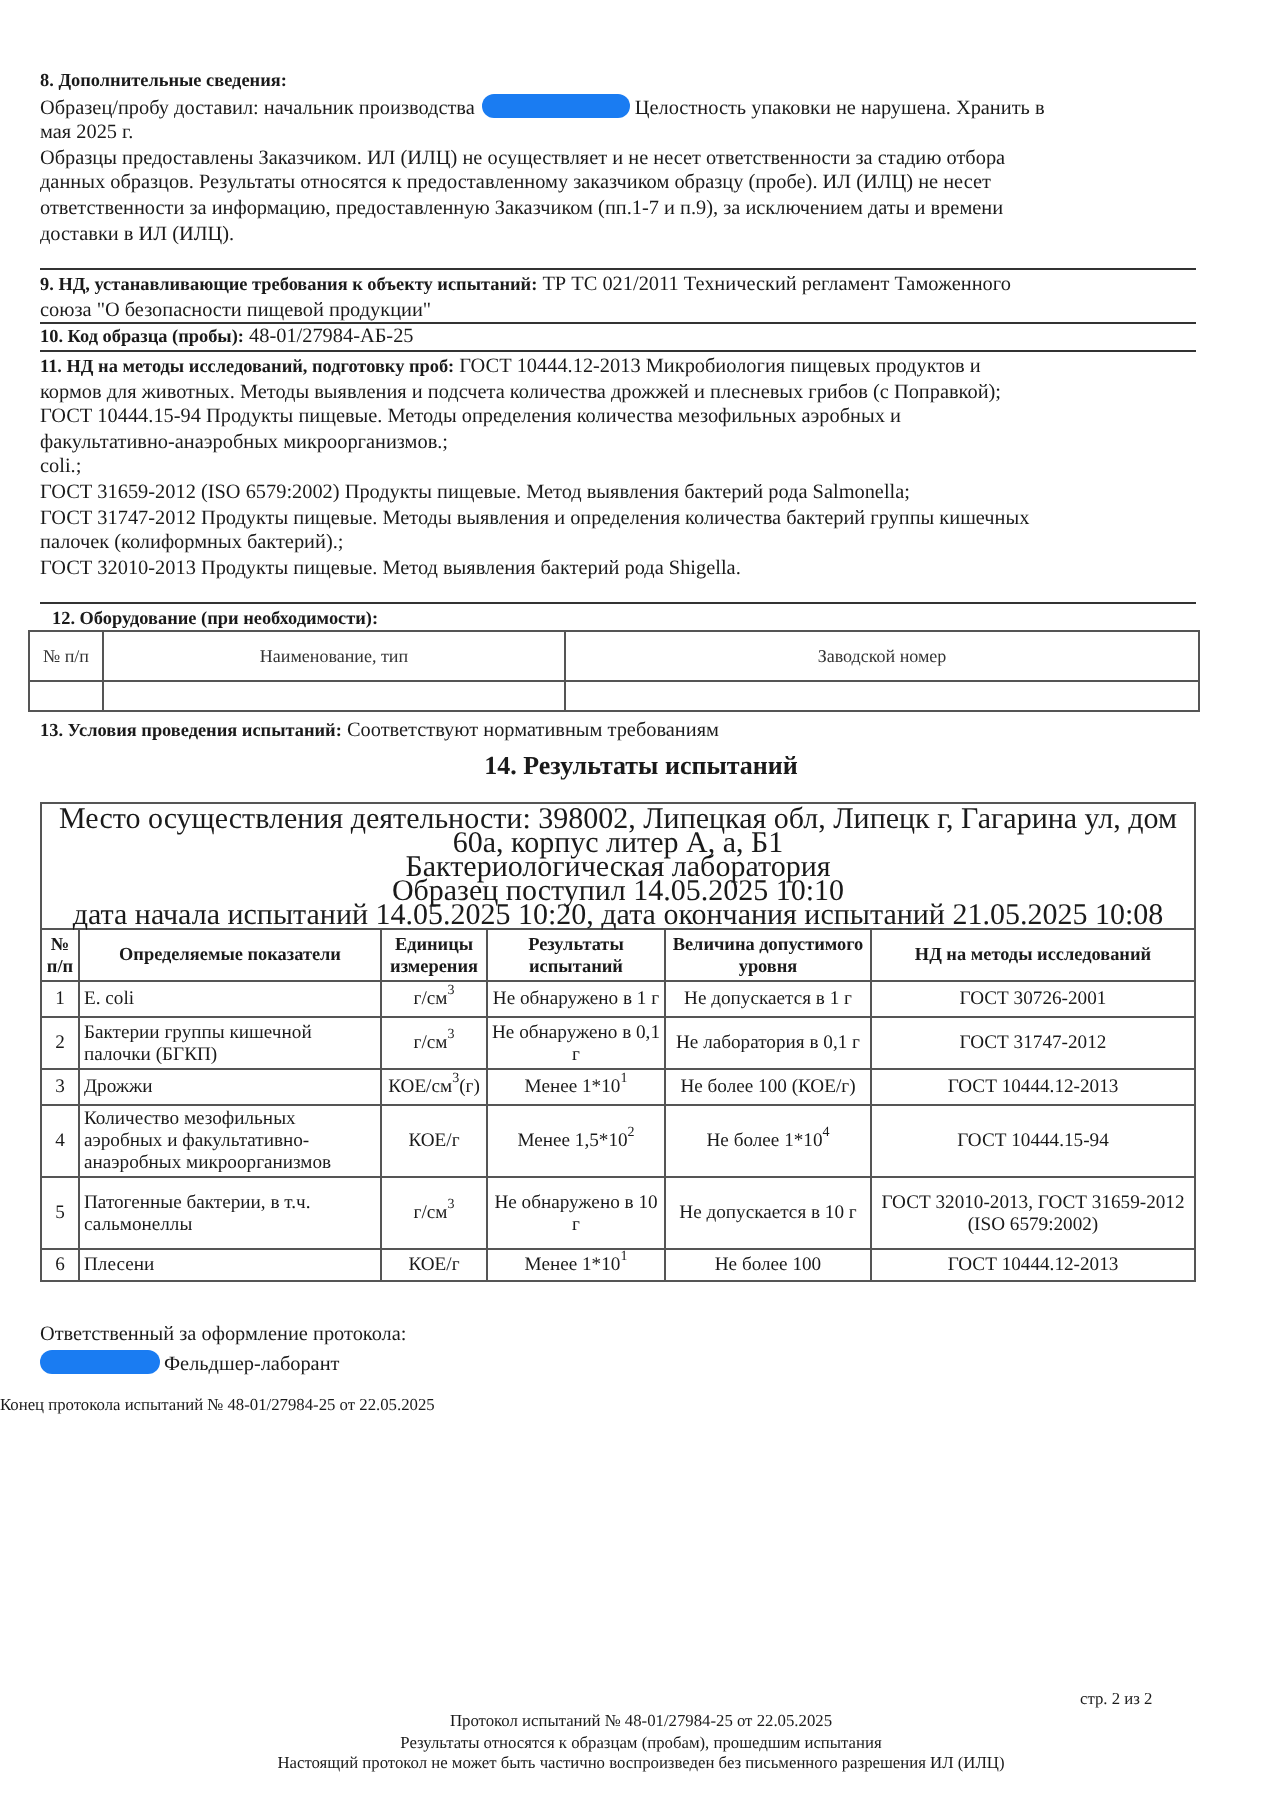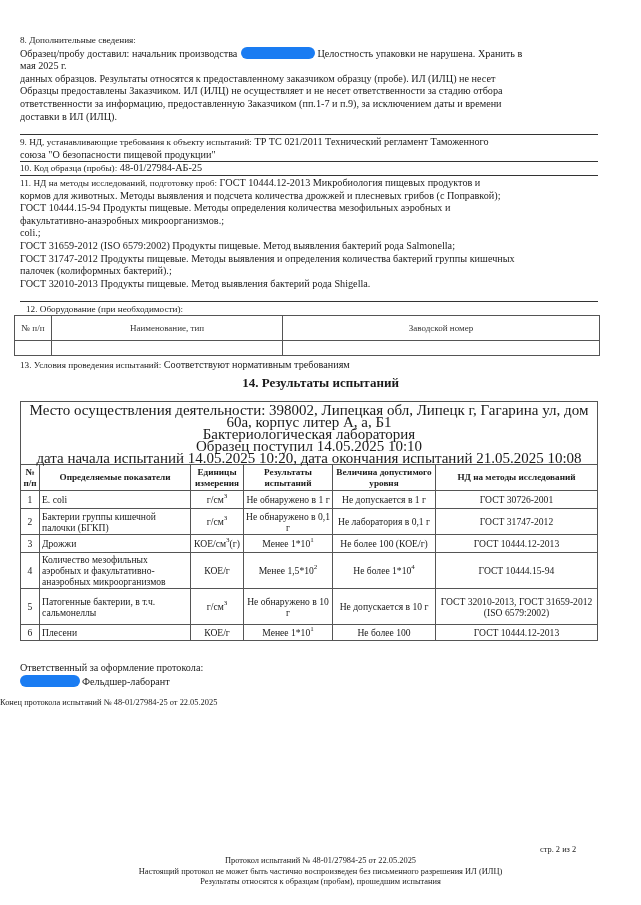--- a/index.html
+++ b/index.html
@@ -1,20 +1,20 @@
 <!DOCTYPE html>
 <html><head>
 <meta charset="utf-8">
 <style>
   html, body { margin:0; padding:0; background:#ffffff; }
   body { width:641px; height:905px; position:relative; overflow:hidden;
          font-family:"Liberation Serif", serif; color:#1a1a1a; font-size:10.2px; line-height:12.6px; }
   .page { position:absolute; left:0; top:0; width:641px; height:905px; }
   .sec { position:absolute; left:20px; width:600px; }
-  .b { font-weight:normal; font-size:9.2px; }
+  .b { font-weight:bold; font-size:9.2px; }
   .rule { position:absolute; left:20px; width:578px; height:1px; background:#333; }
   .redact { display:inline-block; width:74px; height:12px; background:#1a7cf2; border-radius:6px; vertical-align:-2px; margin:0 2px 0 4px; }
   table { border-collapse:collapse; }
   td, th { border:1px solid #555; padding:0 2px; font-size:9.6px; line-height:11px; }
   .eq td { height:14px; text-align:center; color:#333; font-size:9px; }
   .res { position:absolute; left:20px; top:401px; width:578px; }
   .res th { font-weight:bold; text-align:center; font-size:9.2px; }
   .res td.c { text-align:center; }
   .res td.l { text-align:left; }
   .head td { text-align:center; border-bottom:none; }
@@ -25,22 +25,22 @@
 <body>
 
 <div class="page">
 
   <div class="sec" style="top:34px;">
     <div class="b">8. Дополнительные сведения:</div>
     <div>
       <span>Образец/пробу доставил: начальник производства</span><span class="redact"></span><span>Целостность упаковки не нарушена. Хранить в</span>
     </div>
     <div>мая 2025 г.</div>
+    <div>Образцы предоставлены Заказчиком. ИЛ (ИЛЦ) не осуществляет и не несет ответственности за стадию отбора</div>
     <div>данных образцов. Результаты относятся к предоставленному заказчиком образцу (пробе). ИЛ (ИЛЦ) не несет</div>
-    <div>Образцы предоставлены Заказчиком. ИЛ (ИЛЦ) не осуществляет и не несет ответственности за стадию отбора</div>
     <div>ответственности за информацию, предоставленную Заказчиком (пп.1-7 и п.9), за исключением даты и времени</div>
     <div>доставки в ИЛ (ИЛЦ).</div>
   </div>
   <div class="rule" style="top:134px;"></div>
 
   <div class="sec" style="top:136px;">
     <div><span class="b">9. НД, устанавливающие требования к объекту испытаний:</span><span> ТР ТС 021/2011 Технический регламент Таможенного</span></div>
     <div>союза "О безопасности пищевой продукции"</div>
   </div>
   <div class="rule" style="top:161px;"></div>
@@ -160,17 +160,17 @@
   <div style="position:absolute; left:20px; top:662px; font-size:10.2px;">
     <div>Ответственный за оформление протокола:</div>
     <div><span class="redact" style="width:60px; margin-left:0;"></span><span>Фельдшер-лаборант</span></div>
   </div>
 
   <div style="position:absolute; left:0; top:697px; width:591px; " class="small">Конец протокола испытаний № 48-01/27984-25 от 22.05.2025</div>
 
   <div style="position:absolute; left:540px; top:844px;" class="small">стр. 2 из 2</div>
   <div style="position:absolute; left:0; top:856px; width:641px; text-align:center; line-height:10.5px;" class="small">
     <div>Протокол испытаний № 48-01/27984-25 от 22.05.2025</div>
+    <div>Результаты относятся к образцам (пробам), прошедшим испытания</div>
     <div>Настоящий протокол не может быть частично воспроизведен без письменного разрешения ИЛ (ИЛЦ)</div>
-    <div>Результаты относятся к образцам (пробам), прошедшим испытания</div>
   </div>
 
 </div>
 
 </body></html>

